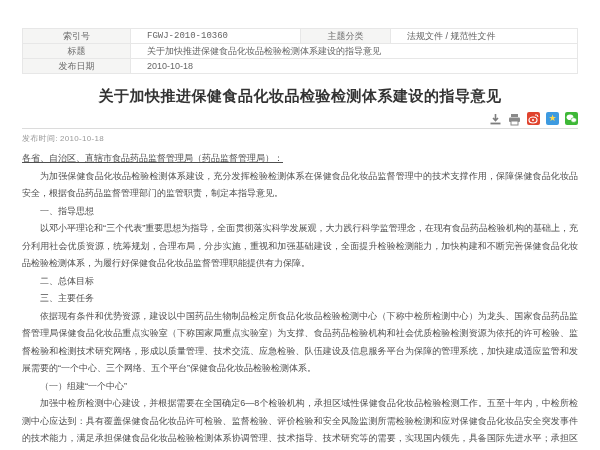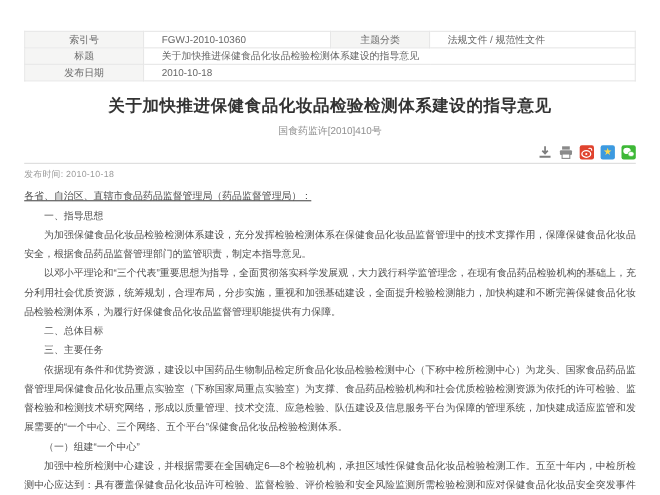--- a/index.html
+++ b/index.html
@@ -26,21 +26,21 @@
     white-space: nowrap;
     overflow: hidden;
   }
   td.label {
     background: #f5f5f4;
     text-align: center;
     color: #6b6b6b;
     padding: 0 2px;
   }
   .w-label1 { width: 108px; }
-  .w-value1 { width: 170px; }
+  .w-value1 { width: 170px; font-family: Liberation Mono, monospace; }
   .w-label2 { width: 90px;  }
 
   
   .doc-title {
     margin-top: 13px;
     text-align: center;
     font-size: 15px;
     font-weight: bold;
     color: #333;
     letter-spacing: 0.5px;
@@ -114,21 +114,20 @@
       <td colspan="3">关于加快推进保健食品化妆品检验检测体系建设的指导意见</td>
     </tr>
     <tr>
       <td class="label">发布日期</td>
       <td colspan="3">2010-10-18</td>
     </tr>
   </tbody>
     </table>
 
   <div class="doc-title">关于加快推进保健食品化妆品检验检测体系建设的指导意见</div>
-  <div class="doc-number">国食药监许[2010]410号</div>
 
   <div class="toolbar">
     <span class="tool-icon">
       <svg viewBox="0 0 13 13" width="13" height="13">
         <path d="M6.5 1 v6 M4 5 l2.5 2.5 L9 5" stroke="#7d7d7d" stroke-width="1.6" fill="none"></path>
         <path d="M1.5 10.5 h10" stroke="#7d7d7d" stroke-width="1.8" fill="none"></path>
       </svg>
     </span>
     <span class="tool-icon">
       <svg viewBox="0 0 13 13" width="13" height="13">
@@ -153,22 +152,22 @@
     </span>
   </div>
 
   <div class="pub-time">
     <span>发布时间:</span>
     <span>2010-10-18</span>
   </div>
 
   <div class="article">
     <p class="no-indent">各省、自治区、直辖市食品药品监督管理局（药品监督管理局）：</p>
+    <p>为加强保健食品化妆品检验检测体系建设，充分发挥检验检测体系在保健食品化妆品监督管理中的技术支撑作用，保障保健食品化妆品安全，根据食品药品监督管理部门的监管职责，制定本指导意见。</p>
     <p>一、指导思想</p>
-    <p>为加强保健食品化妆品检验检测体系建设，充分发挥检验检测体系在保健食品化妆品监督管理中的技术支撑作用，保障保健食品化妆品安全，根据食品药品监督管理部门的监管职责，制定本指导意见。</p>
     <p>以邓小平理论和“三个代表”重要思想为指导，全面贯彻落实科学发展观，大力践行科学监管理念，在现有食品药品检验机构的基础上，充分利用社会优质资源，统筹规划，合理布局，分步实施，重视和加强基础建设，全面提升检验检测能力，加快构建和不断完善保健食品化妆品检验检测体系，为履行好保健食品化妆品监督管理职能提供有力保障。</p>
     <p>二、总体目标</p>
     <p>三、主要任务</p>
     <p>依据现有条件和优势资源，建设以中国药品生物制品检定所食品化妆品检验检测中心（下称中检所检测中心）为龙头、国家食品药品监督管理局保健食品化妆品重点实验室（下称国家局重点实验室）为支撑、食品药品检验机构和社会优质检验检测资源为依托的许可检验、监督检验和检测技术研究网络，形成以质量管理、技术交流、应急检验、队伍建设及信息服务平台为保障的管理系统，加快建成适应监管和发展需要的“一个中心、三个网络、五个平台”保健食品化妆品检验检测体系。</p>
     <p>（一）组建“一个中心”</p>
     <p>加强中检所检测中心建设，并根据需要在全国确定6—8个检验机构，承担区域性保健食品化妆品检验检测工作。五至十年内，中检所检测中心应达到：具有覆盖保健食品化妆品许可检验、监督检验、评价检验和安全风险监测所需检验检测和应对保健食品化妆品安全突发事件的技术能力，满足承担保健食品化妆品检验检测体系协调管理、技术指导、技术研究等的需要，实现国内领先，具备国际先进水平；承担区域性保健食品化妆品检验检测工作的检验机构应达到：具备保健食品化妆品许可检验、监督检验、评价检验和安全风险监测所需检验检测能力，协助中检所检测中心开展检验检测技术研究、技术指导和技术服务，实现区域领先，具备国内先进水平。</p>
   </div>
 
 </div>
 

